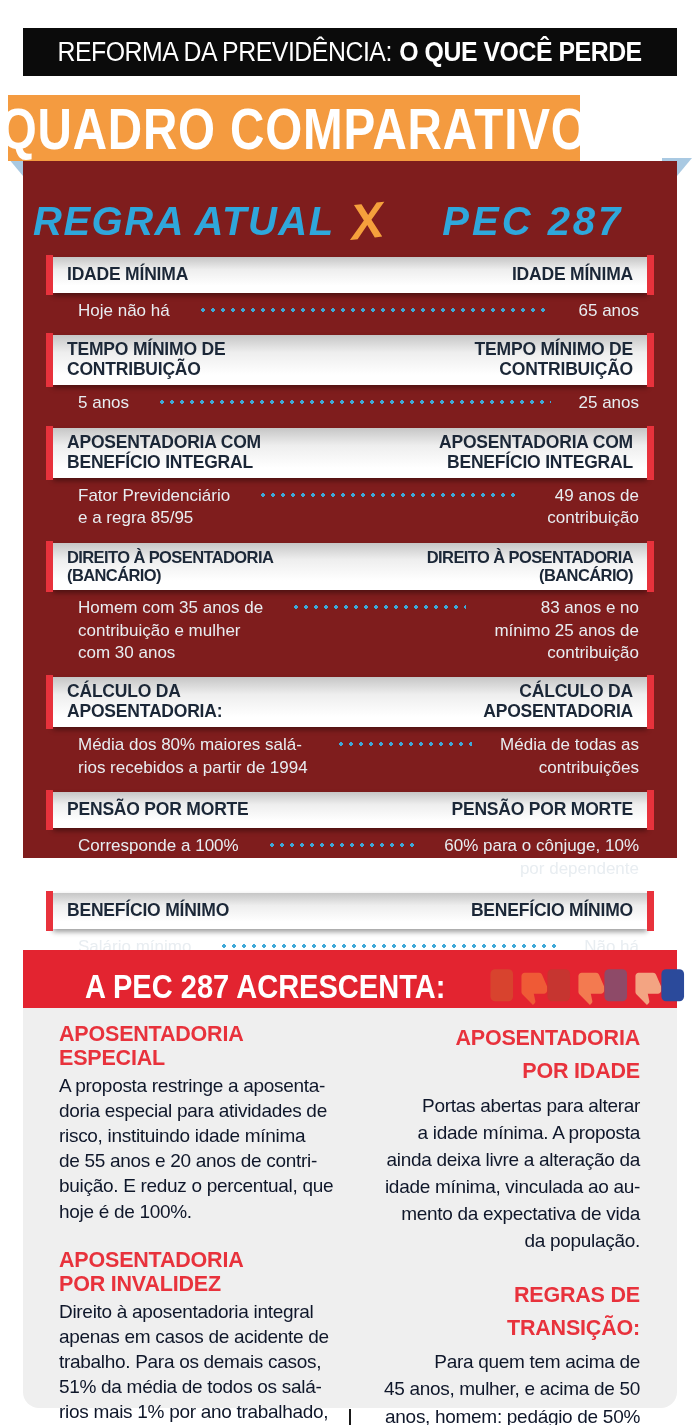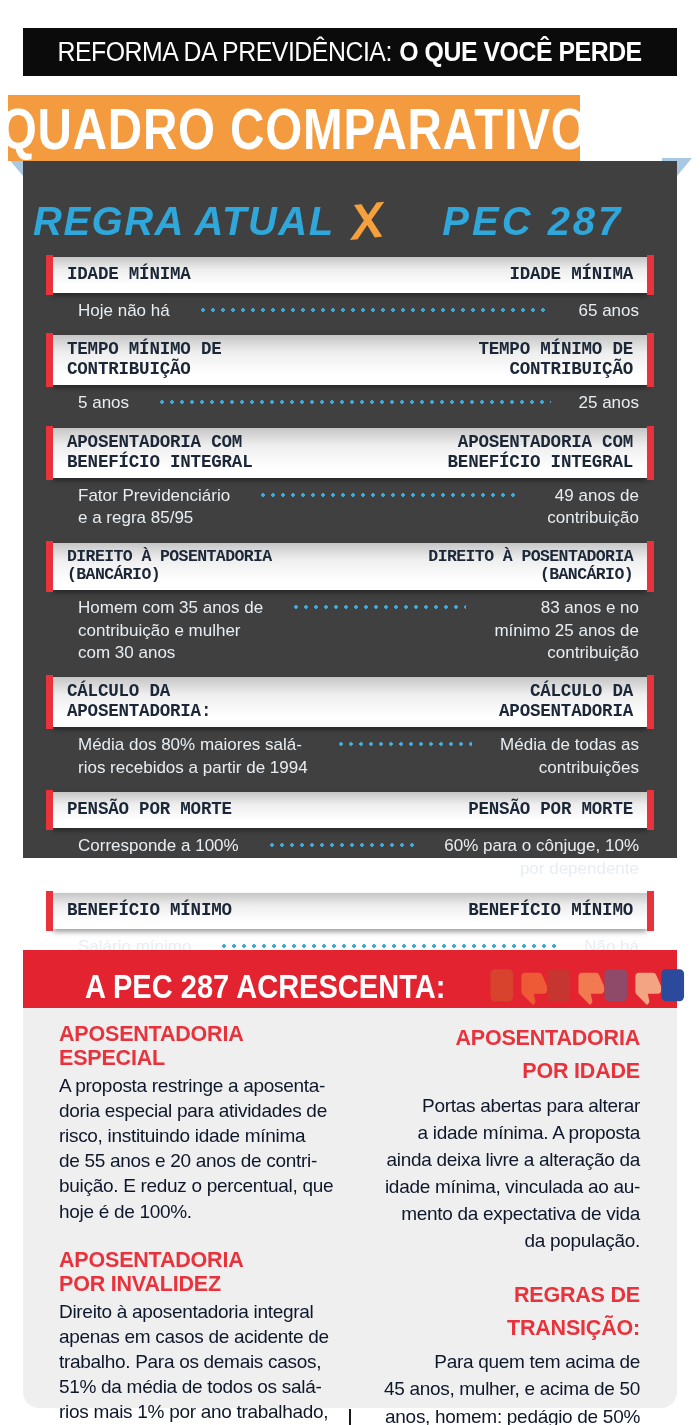--- a/index.html
+++ b/index.html
@@ -17,35 +17,35 @@
   
   .ribbon { position:absolute; left:8px; top:95px; width:572px; height:66px; background:#F49B40;
     display:flex; align-items:center; justify-content:center; z-index:3; }
   .ribbon .title { color:#ffffff; font-weight:700; font-size:58px; letter-spacing:1px;
     transform:scaleX(0.82); white-space:nowrap; }
   .fold { position:absolute; width:30px; height:36px; background:#A9C9E2; z-index:1; }
   .fold.l { left:8px;  top:158px; clip-path:polygon(0 0,100% 0,100% 100%); }
   .fold.r { left:662px; top:158px; clip-path:polygon(0 0,100% 0,0 100%); }
 
   
-  .navy { position:absolute; left:23px; top:161px; width:654px; height:697px; background:#404040; z-index:2; }
+  .navy { position:absolute; left:23px; top:161px; width:654px; height:697px; background:#7f1d1d; z-index:2; }
 
   .versus { display:flex; align-items:center; padding:24px 10px 0 10px; height:96px; }
   .versus .side { flex:1; text-align:center; color:#2FA7DB; font-weight:700; font-style:italic;
     font-size:40px; letter-spacing:1.5px; white-space:nowrap; }
   .versus .side.right { letter-spacing:3px; }
   .versus .x-mark { width:64px; text-align:center; color:#F5A03C; font-weight:700; font-style:italic;
     font-size:50px; transform:rotate(-6deg); }
 
   
   .cmp-row .bar { position:relative; margin:0 30px 7px; min-height:36px;
     background:linear-gradient(180deg,#c6c6c6 0%, #eeeeee 35%, #ffffff 80%);
     display:flex; justify-content:space-between; align-items:center; gap:10px;
     padding:5px 14px; box-shadow:0 3px 5px rgba(0,0,0,0.38);
-    color:#1B2737; font-weight:700; font-size:17.5px; line-height:1.14; letter-spacing:-0.2px;font-family:Liberation Mono, monospace; }
+    color:#1B2737; font-weight:700; font-size:17.5px; line-height:1.14; letter-spacing:-0.2px; }
   .cmp-row .bar .tab { position:absolute; top:-2px; bottom:-2px; width:7px; background:#E8323C; }
   .cmp-row .bar .tab.l { left:-7px; }
   .cmp-row .bar .tab.r { right:-7px; }
   .hdr { white-space:pre-line; }
   .hdr.right { text-align:right; }
   .cmp-row.compact .bar { font-size:16.5px; letter-spacing:-0.6px; min-height:34px; }
 
   .vals { display:flex; align-items:flex-start; margin:0 38px 13px 55px;
     color:#E8EDF1; font-size:17px; line-height:1.32; }
   .val { white-space:pre-line; }

